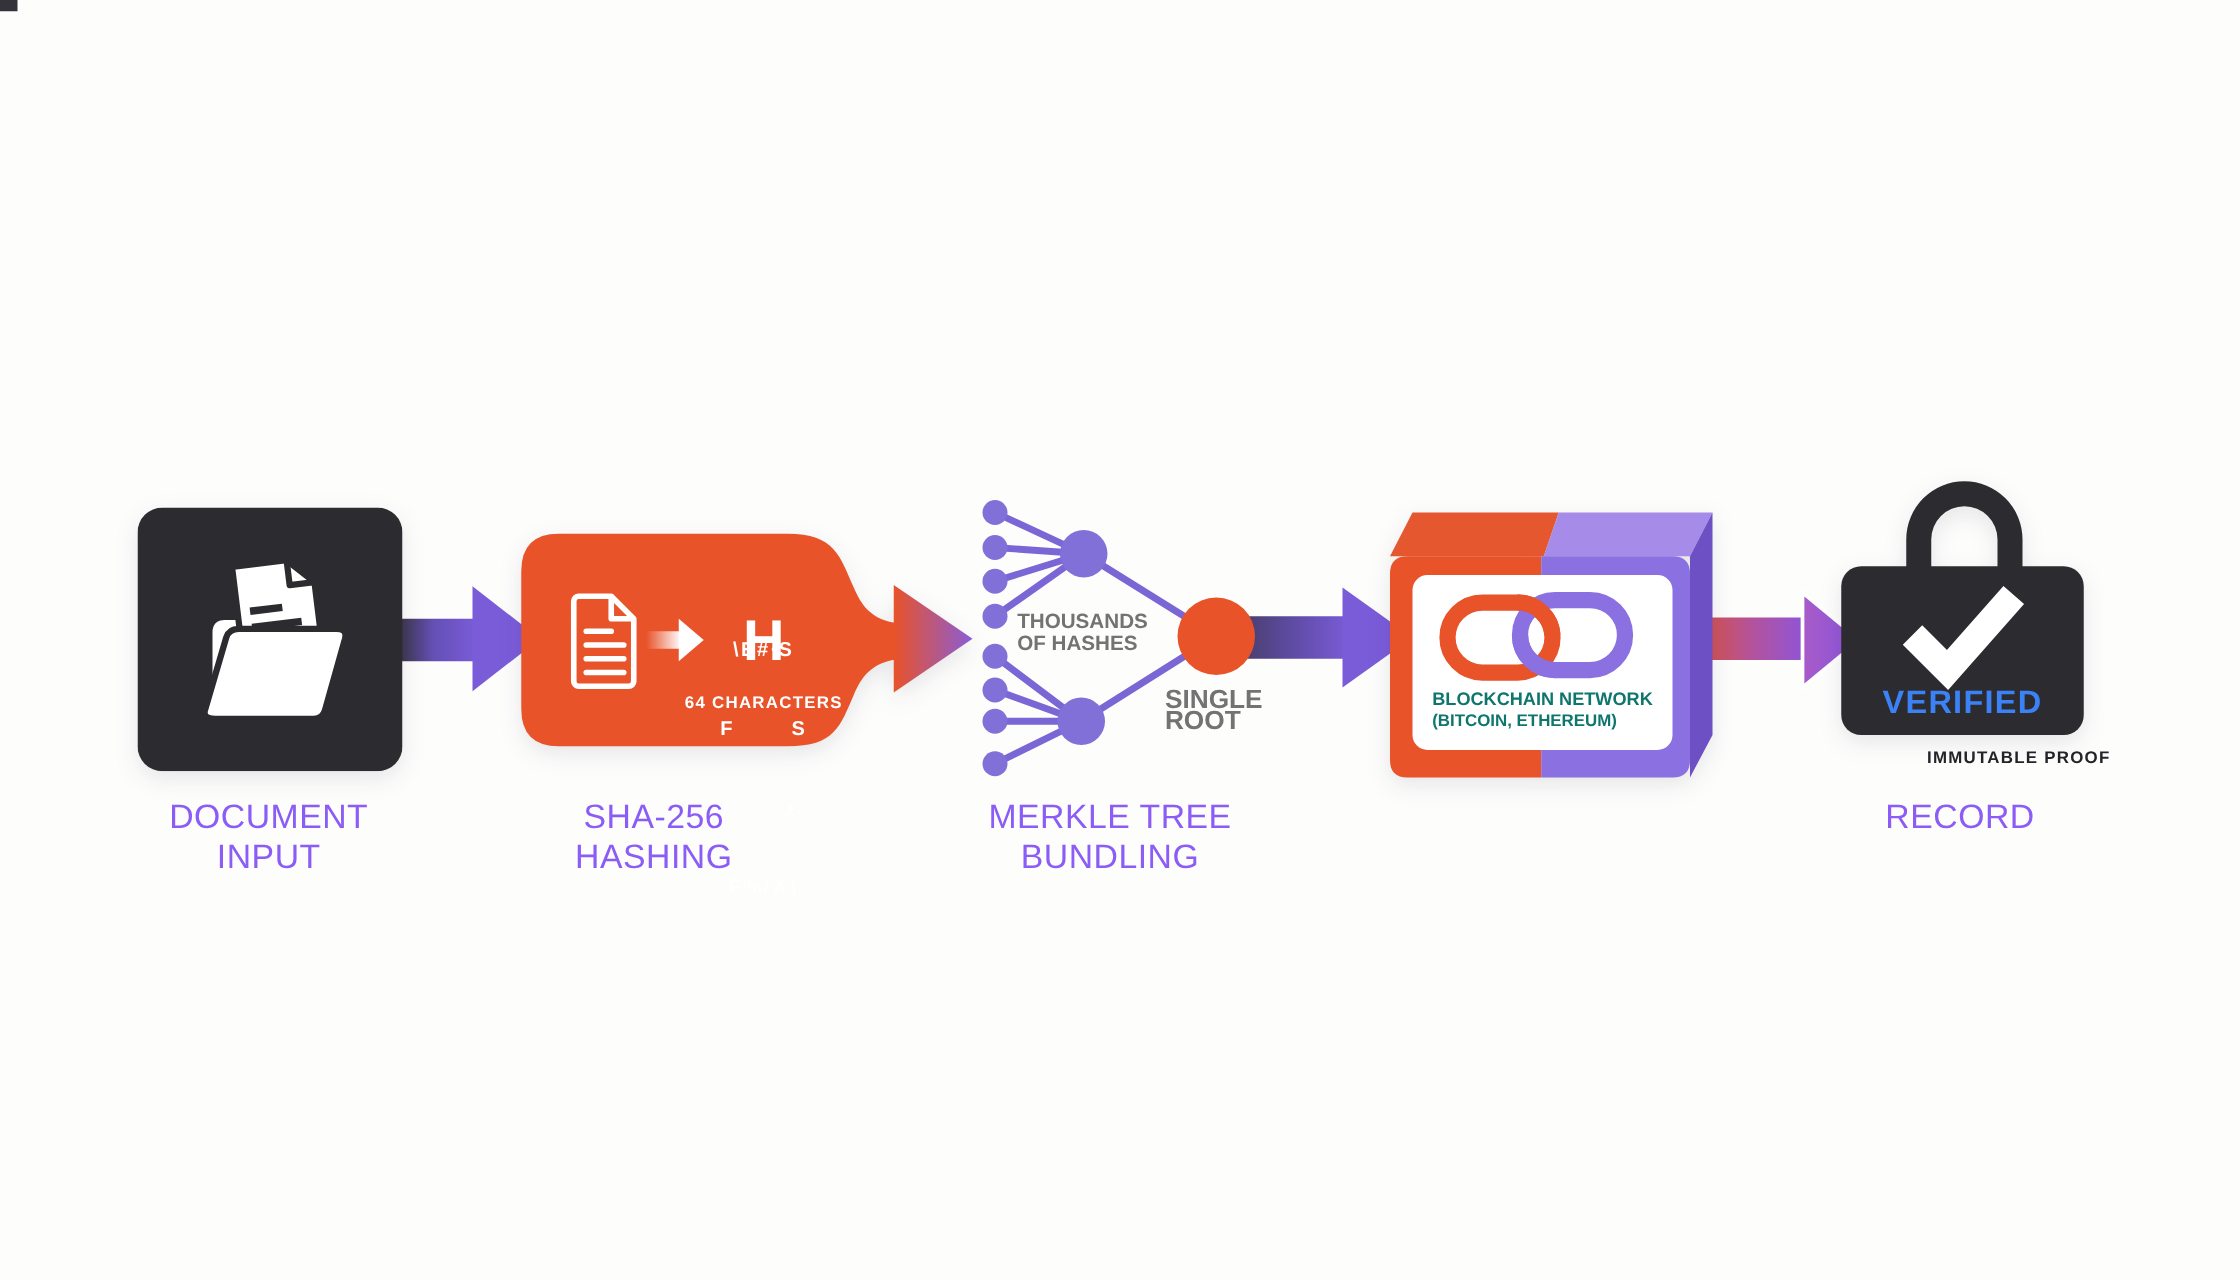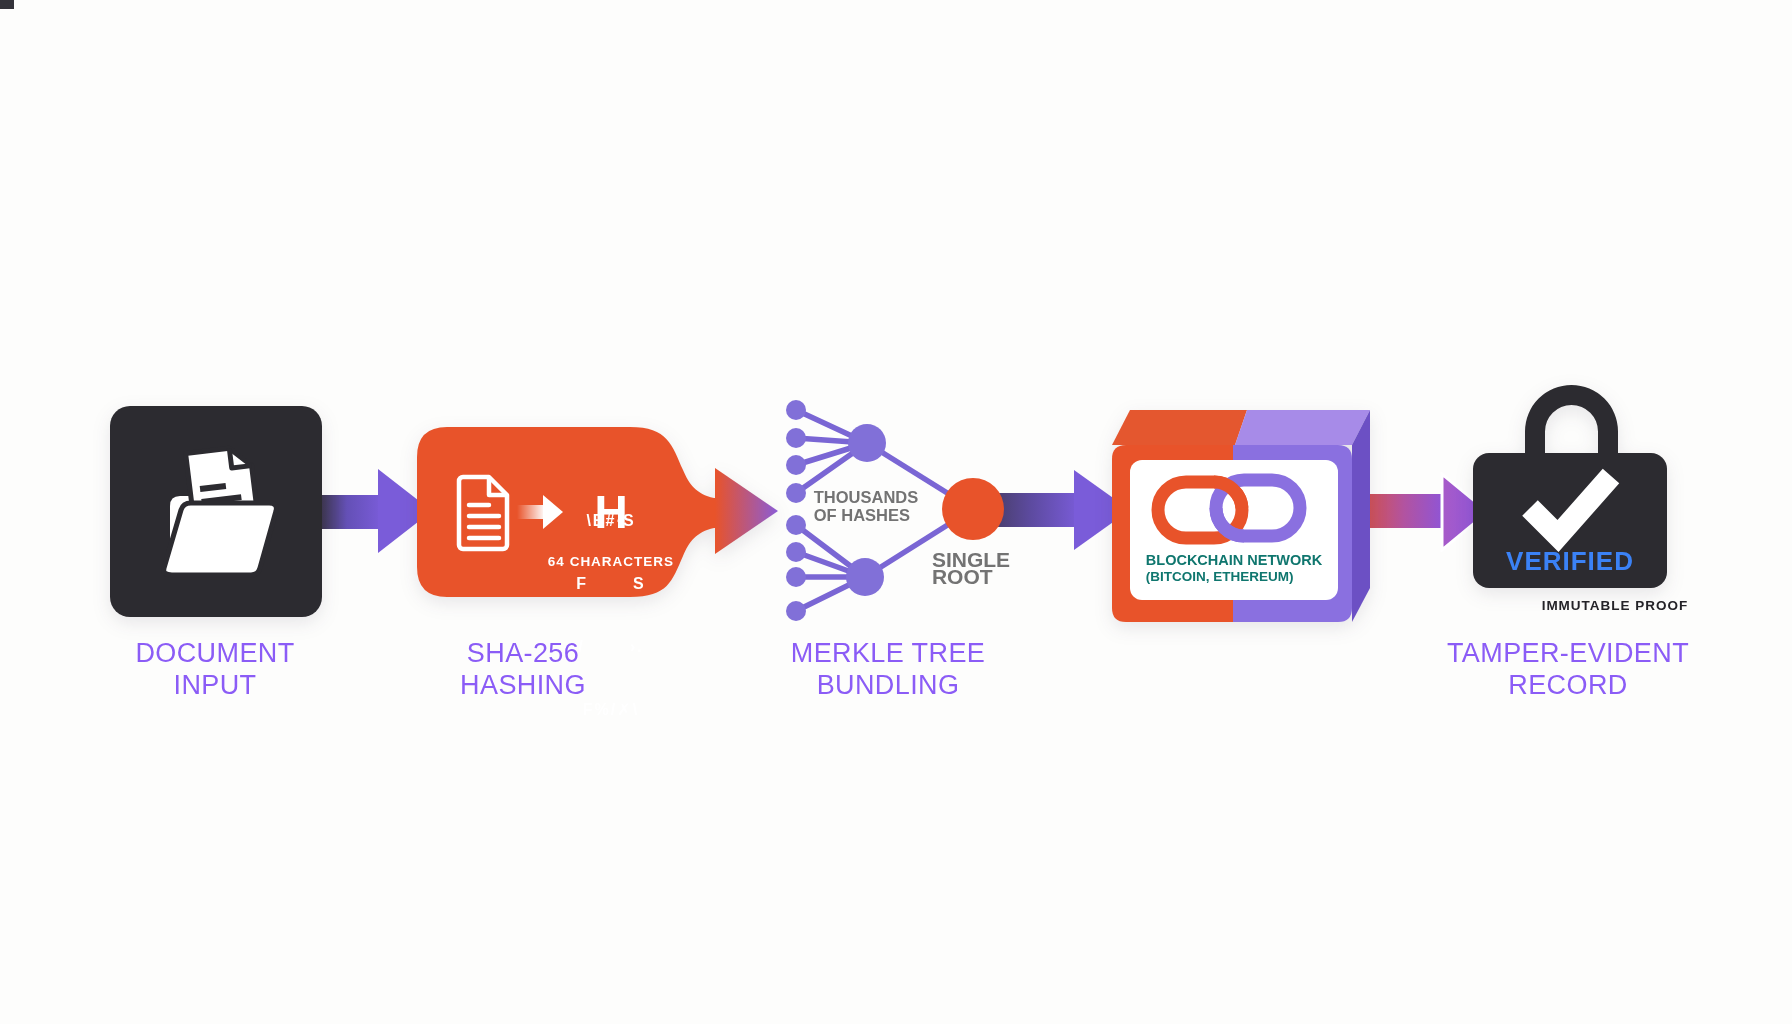--- a/index.html
+++ b/index.html
@@ -231,17 +231,16 @@
   </div>
   <div class="caption" style="left:523px">
     <span>SHA-256</span>
     <span>HASHING</span>
   </div>
   <div class="caption" style="left:888px">
     <span>MERKLE TREE</span>
     <span>BUNDLING</span>
   </div>
   <div class="caption" style="left:1568px">
-    <span>TAMPER-EVIDENT</span>
     <span>RECORD</span>
   </div>
 
 </div>
 
 </body></html>

